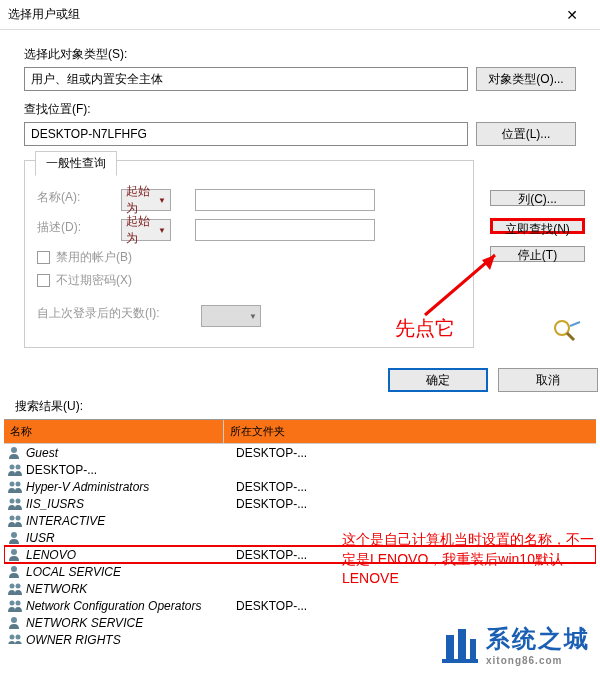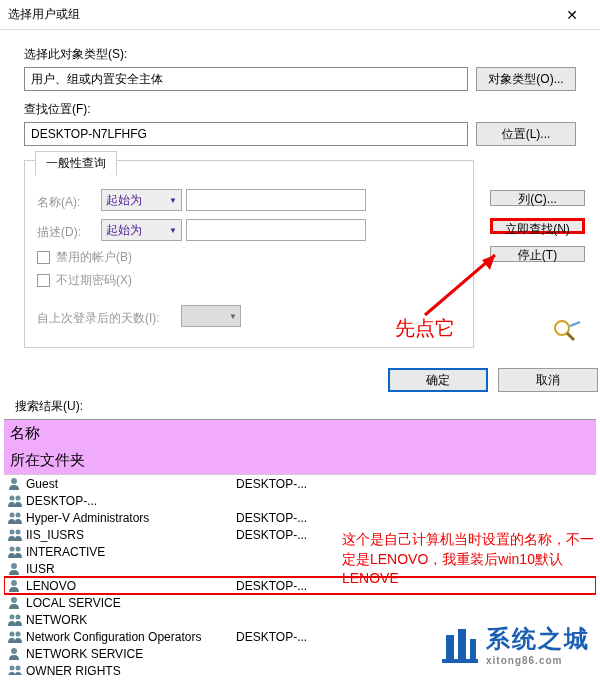--- a/index.html
+++ b/index.html
@@ -7,45 +7,45 @@
 .titlebar { height: 30px; display: flex; align-items: center; padding: 0 8px; border-bottom: 1px solid #ddd; }
 .titlebar .title { flex: 1; font-size: 12px; }
 .close-btn { width: 40px; height: 30px; display: flex; align-items: center; justify-content: center; cursor: pointer; font-size: 14px; }
 .content { padding: 10px 24px; }
 .label-row { margin: 6px 0 4px; }
 .input-row { display: flex; gap: 8px; margin-bottom: 10px; }
 .text-input { flex: 1; height: 24px; border: 1px solid #888; padding: 2px 6px; font-size: 12px; background: #fff; }
 .btn { min-width: 100px; height: 24px; border: 1px solid #999; background: #e9e9e9; font-size: 12px; cursor: pointer; padding: 0 10px; }
 .query-box { border: 1px solid #ccc; margin-top: 14px; position: relative; padding: 20px 12px 12px; }
 .query-tab { position: absolute; top: -10px; left: 10px; border: 1px solid #ccc; border-bottom: 1px solid #fff; background: #fff; padding: 3px 10px; font-size: 12px; }
-.query-row { display: flex; align-items: flex-end; margin: 8px 0; gap: 4px; }
+.query-row { display: flex; align-items: flex-start; margin: 8px 0; gap: 24px; }
 .query-label { width: 60px; color: #999; }
-.combo { width: 81px; height: 22px; border: 1px solid #aaa; background: #eee; display: flex; align-items: center; padding: 0 4px; justify-content: space-between; color: #4c1d95; }
+.combo { width: 50px; height: 22px; border: 1px solid #aaa; background: #eee; display: flex; align-items: center; padding: 0 4px; justify-content: space-between; color: #7f1d1d; }
 .combo .arrow { font-size: 8px; }
 .q-input { width: 180px; height: 22px; border: 1px solid #aaa; }
 .chk-row { display: flex; align-items: center; gap: 6px; margin: 6px 0; color: #999; }
 .chk { width: 13px; height: 13px; border: 1px solid #999; }
 .days-input { width: 60px; height: 22px; background: #ddd; border: 1px solid #aaa; display: flex; justify-content: flex-end; align-items: center; padding-right: 3px; }
 .days-input .arrow { font-size: 8px; color: #666; }
 .side-buttons { position: absolute; right: 15px; top: 190px; width: 95px; display: flex; flex-direction: column; gap: 12px; }
 .side-btn { width: 95px; height: 16px; border: 1px solid #999; background: #e9e9e9; font-size: 12px; }
 .highlight-red { border: 3px solid #e00; }
 .red-arrow { position: absolute; left: 420px; top: 250px; pointer-events: none; }
 .anno-text { position: absolute; color: #e00; font-size: 20px; }
 .ok-cancel { display: flex; justify-content: flex-end; gap: 10px; padding: 10px 2px 6px; }
 .search-label { padding: 0 15px 4px; }
 .results { border-top: 1px solid #999; margin: 0 4px; }
-.results-header { display: flex; border-bottom: 1px solid #ccc; background: #f0abfc; font-size: 15px; flex-direction: column; }
+.results-header { display: flex; border-bottom: 1px solid #ccc; background: #f97316; font-size: 11px; }
 .col-name { width: 220px; padding: 4px 6px; border-right: 1px solid #ccc; }
 .col-folder { flex: 1; padding: 4px 6px; }
 .results-body { height: 200px; overflow: hidden; }
 .result-row { display: flex; align-items: center; height: 17px; font-size: 12px; padding-left: 4px; }
 .result-row.highlighted { outline: 2px solid #e00; outline-offset: -1px; }
 .ricon { width: 16px; height: 14px; display: inline-flex; margin-right: 2px; }
-.rname { width: 210px; }
+.rname { width: 210px; font-style: italic; }
 .rfolder { flex: 1; }
 .watermark { position: absolute; right: 10px; bottom: 30px; display: flex; align-items: center; gap: 6px; }
 .wm-logo { width: 40px; height: 40px; }
 .wm-text { color: #1a5fb4; font-weight: bold; }
 .wm-main { font-size: 24px; letter-spacing: 2px; }
 .wm-sub { font-size: 10px; color: #888; letter-spacing: 1px; }
 .anno2 { position: absolute; left: 342px; top: 530px; color: #e00; font-size: 14px; width: 260px; line-height: 1.4; }
 .btn.primary { border: 2px solid #0a66c2; color: #0a5; color:#000; }
 .magnify-icon { position: absolute; right: 18px; top: 318px; }
 </style>

